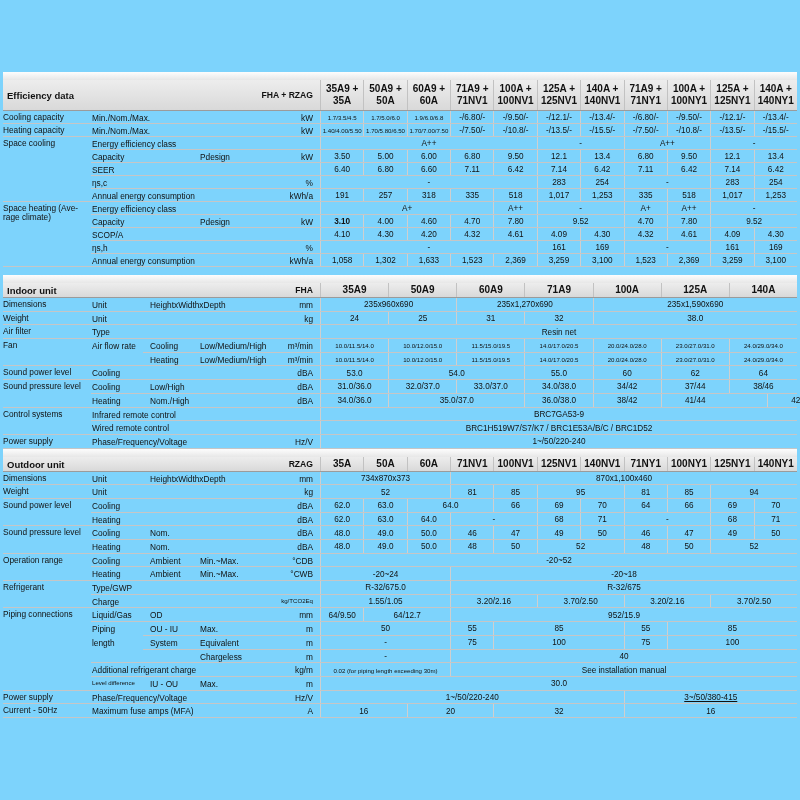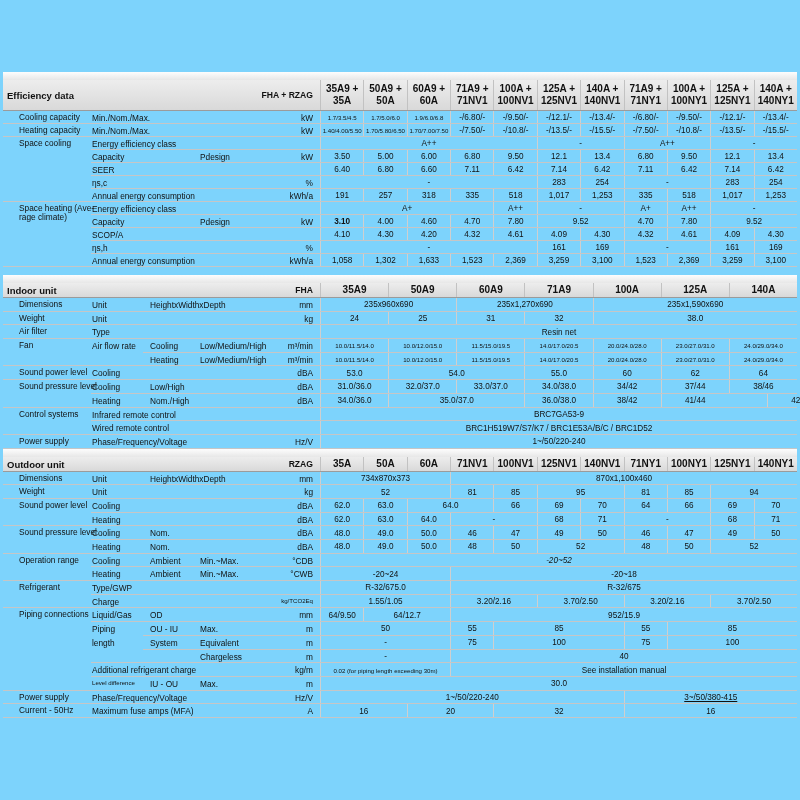--- a/index.html
+++ b/index.html
@@ -20,21 +20,21 @@
         font-weight:bold;font-size:8.6px;white-space:nowrap;}
   .hcols{flex:1;display:flex;}
   .hcell{flex:0 0 auto;display:flex;align-items:center;justify-content:center;
          text-align:center;font-weight:bold;font-size:10px;line-height:1.2;
          white-space:pre-line;border-left:1px solid #c2c2c2;box-sizing:border-box;}
   .drow{display:flex;position:relative;}
   .t0 .drow{height:13px;}
   .t1 .drow,.t2 .drow{height:13.7px;}
   .labels{width:317px;position:relative;flex:none;font-size:8.3px;}
   .labels span{position:absolute;top:2px;white-space:nowrap;}
-  .l0{left:16px;white-space:normal !important;width:84px;line-height:1.08;}
+  .l0{left:0;white-space:normal !important;width:84px;line-height:1.08;}
   .l1{left:89px;}
   .l2{left:147px;}
   .l3{left:197px;}
   .unit{position:absolute;right:7px;top:2px;white-space:nowrap;}
   .cells{flex:1;display:flex;}
   .cell{flex:0 0 auto;display:flex;align-items:center;justify-content:center;
         font-size:8.2px;border-left:1px solid #cfcfcf;box-sizing:border-box;
         overflow:hidden;white-space:nowrap;}
   .sm{font-size:6.1px !important;}
   .rb{position:absolute;bottom:0;right:0;height:1px;background:#c6c6c6;}
@@ -600,21 +600,21 @@
         </div>
         <div class="drow">
           <div class="labels">
             <span class="l0">Operation range</span>
             <span class="l1">Cooling</span>
             <span class="l2">Ambient</span>
             <span class="l3">Min.~Max.</span>
             <span class="unit">°CDB</span>
           </div>
           <div class="cells">
-            <div class="cell" style="flex-basis: 100%; font-style: italic;">-20~52</div>
+            <div class="cell" style="flex-basis: 100%;">-20~52</div>
           </div>
           <div class="rb" style="left: 88px;"></div>
         </div>
         <div class="drow">
           <div class="labels">
             <span class="l1">Heating</span>
             <span class="l2">Ambient</span>
             <span class="l3">Min.~Max.</span>
             <span class="unit">°CWB</span>
           </div>

